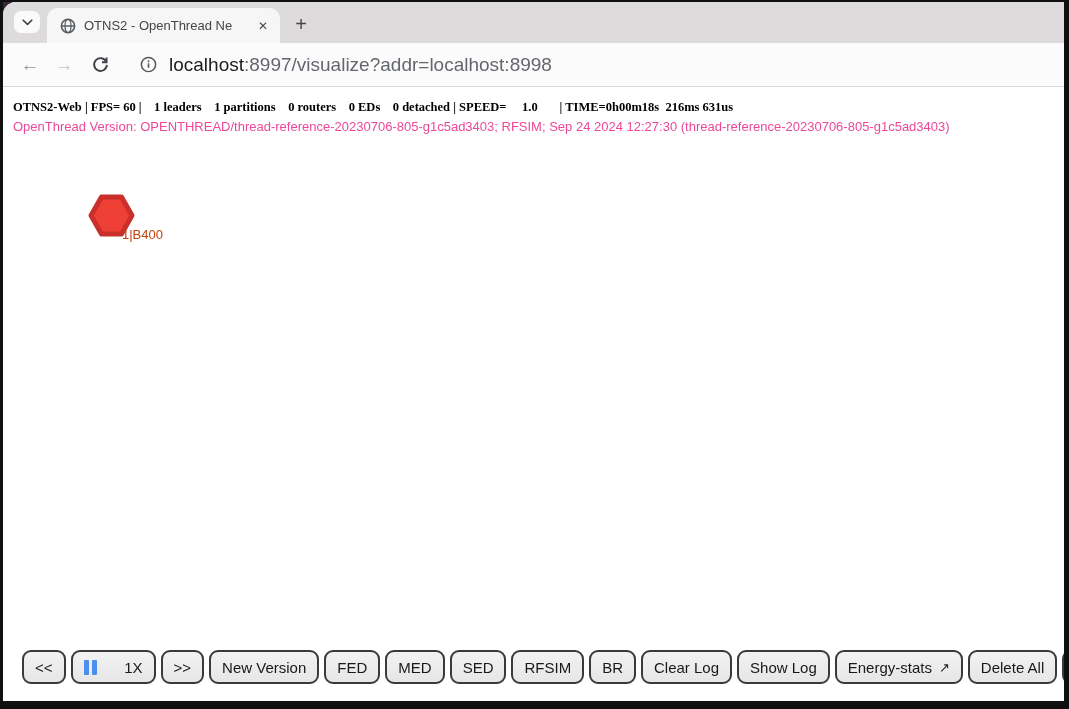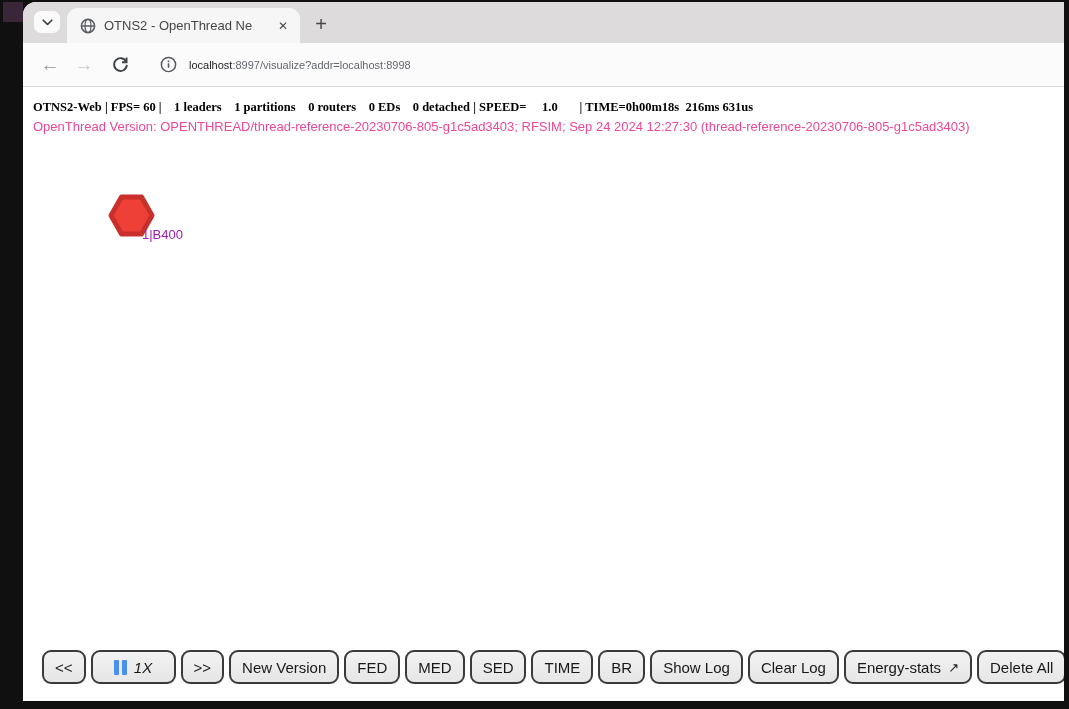--- a/index.html
+++ b/index.html
@@ -11,21 +11,21 @@
   }
   .corner-accent {
     position: absolute; left: 3px; top: 2px; width: 20px; height: 20px;
     background: #3a2639;
   }
   .window {
     position: absolute; left: 3px; top: 2px; right: 5px; bottom: 8px;
     background: #ffffff;
     border-top-left-radius: 13px;
     overflow: hidden;
-    display: flex; flex-direction: column; margin-left: 20px;
+    display: flex; flex-direction: column;
   }
   
   .tabstrip {
     height: 41px; flex: none;
     background: #dddbdc;
     display: flex; align-items: flex-end;
     position: relative;
   }
   .tab-search-btn {
     width: 26px; height: 22px; border-radius: 7px;
@@ -76,61 +76,61 @@
     font-size: 19px; border-radius: 50%;
   }
   .nav-back { color: #8f939a; }
   .nav-forward { color: #c3c6cb; }
   .nav-reload { margin-left: 2px; }
   .info-btn {
     width: 30px; height: 30px; margin-left: 16px; flex: none;
     display: flex; align-items: center; justify-content: center;
     border-radius: 50%;
   }
-  .url-text { margin-left: 6px; font-size: 11px; white-space: nowrap; text-align: center; }
+  .url-text { margin-left: 6px; font-size: 19px; white-space: nowrap; text-align: center; }
   .url-host { color: #1b1c1e; }
   .url-rest { color: #63676d; }
   
   .content { flex: 1; position: relative; background: #ffffff; overflow: hidden; }
   .status-line {
     position: absolute; left: 10px; top: 13px;
     font-family: Liberation Serif, serif;
     font-weight: bold; font-size: 12.5px; color: #000;
     white-space: pre;
   }
   .version-line {
     position: absolute; left: 10px; top: 32px;
     font-size: 13px; color: #ec4899;
     white-space: pre;
   }
   
   .node { position: absolute; left: 85px; top: 107px; width: 80px; height: 60px; }
   .node svg { display: block; }
   .node-label {
     position: absolute; left: 34px; top: 33px;
-    font-size: 13px; color: #a21caf;
+    font-size: 13px; color: #c2410c;
     white-space: nowrap;
   }
   
   .sim-toolbar {
     position: absolute; left: 19px; bottom: 17px;
     display: flex; gap: 5px; align-items: stretch;
   }
   .btn {
     height: 34px;
     border: 2px solid #3a3a3a;
     border-radius: 9px;
     background: linear-gradient(#f2f2f2, #e6e6e6);
     padding: 0 11px;
     font-size: 15px; color: #181818;
     display: flex; align-items: center;
     white-space: nowrap; cursor: pointer;
     font-family: "Liberation Sans", sans-serif;
   }
-  .btn-speed { min-width: 85px; justify-content: center; font-style: italic; }
+  .btn-speed { min-width: 85px; justify-content: space-between; }
   .pause-icon { display: inline-flex; gap: 3px; margin-right: 7px; }
   .pause-icon i {
     display: block; width: 5px; height: 15px;
     background: #4a8ef0; border-radius: 1px;
   }
   .ext-icon { font-size: 13px; margin-left: 7px; color: #1e1e1e; }
 </style>
 </head>
 <body>
 
@@ -198,24 +198,24 @@
             <i></i>
             <i></i>
           </span>
         <span>1X</span>
       </div>
       <div class="btn">&gt;&gt;</div>
       <div class="btn">New Version</div>
       <div class="btn">FED</div>
       <div class="btn">MED</div>
       <div class="btn">SED</div>
-      <div class="btn">TIME</div>
+      <div class="btn">RFSIM</div>
       <div class="btn">BR</div>
+      <div class="btn">Clear Log</div>
       <div class="btn">Show Log</div>
-      <div class="btn">Clear Log</div>
       <div class="btn">
         <span>Energy-stats</span>
         <span class="ext-icon">↗</span>
       </div>
       <div class="btn">Delete All</div>
       <div class="btn">
         
         
       </div>
     </div>

